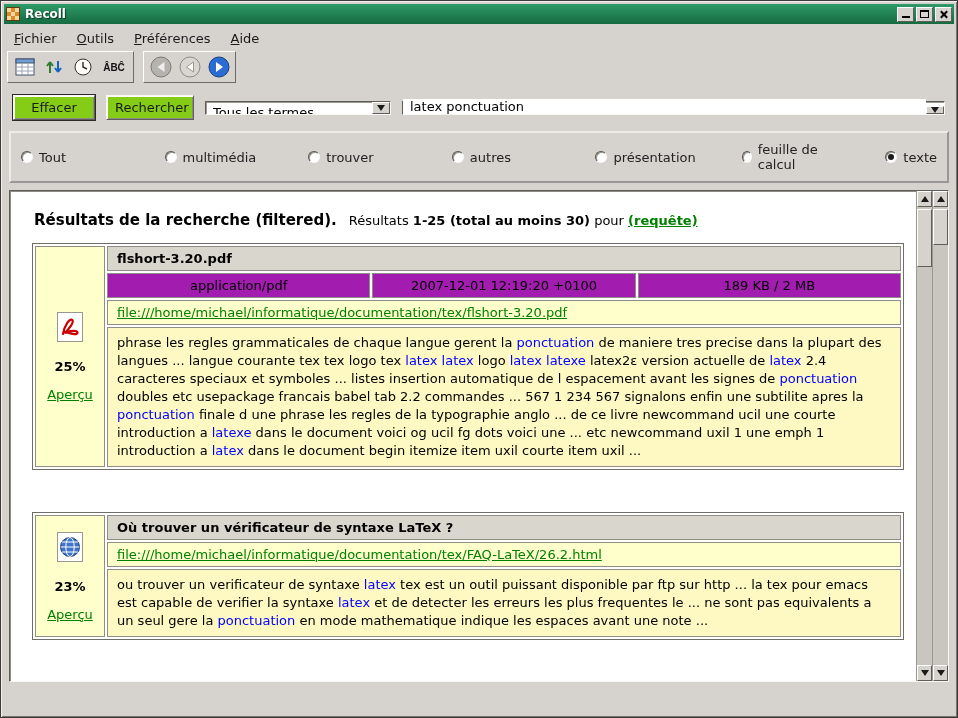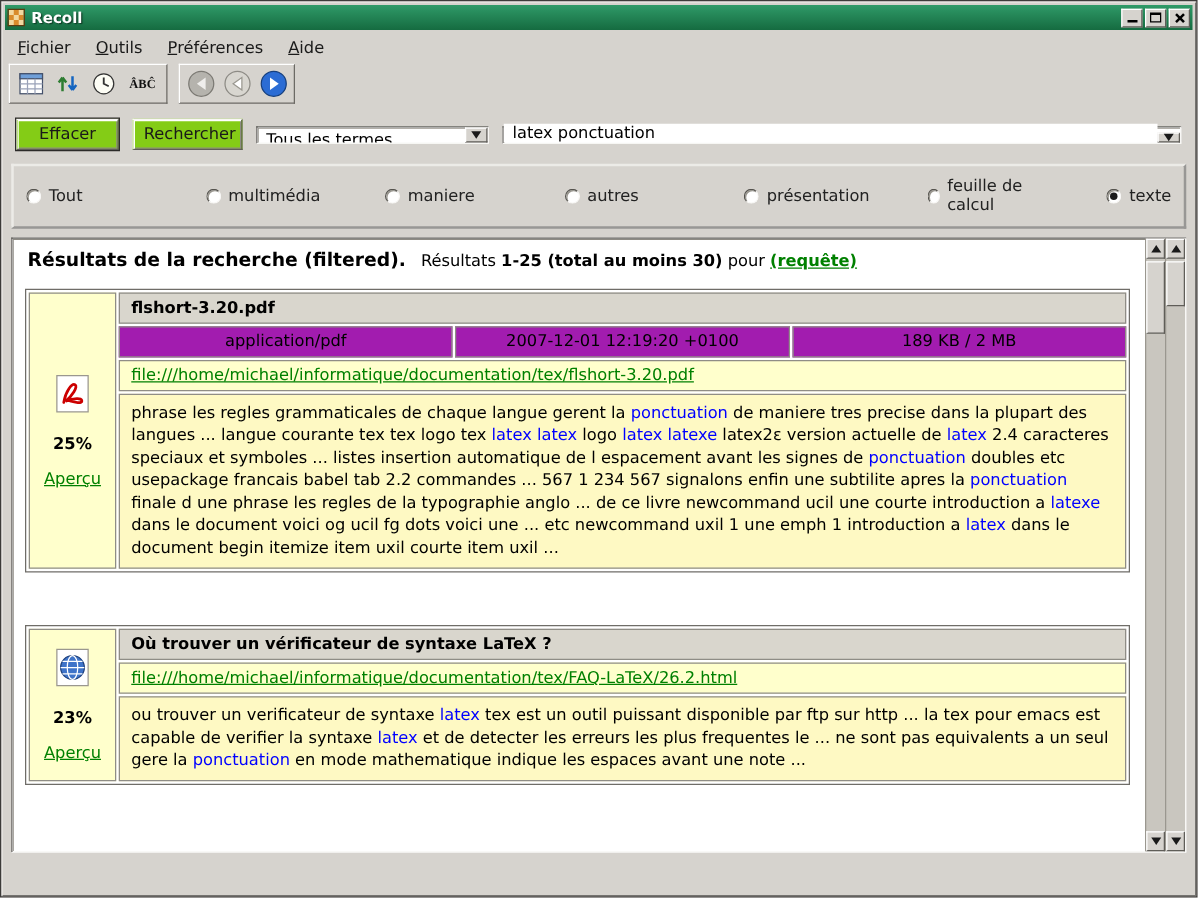--- a/index.html
+++ b/index.html
@@ -27,21 +27,21 @@
   
   .menubar { display:flex; gap:6px; padding:3px 6px 2px; align-items:center; }
   .menu-item { padding:2px 7px; color:#1a1a1a; }
   .menu-item .u { text-decoration:underline; }
   
   .toolbar { display:flex; gap:9px; padding:1px 6px 4px; }
   .tgroup { display:flex; gap:2px; padding:2px 3px; background:#d6d3ce; align-items:center;
     border:1px solid; border-color:#ffffff #6c6a65 #6c6a65 #ffffff; }
   .tbtn { width:27px; height:26px; background:transparent; border:1px solid transparent; padding:0;
     display:flex; align-items:center; justify-content:center; }
-  .tbtn.spell { width:32px; font-family:Liberation Serif, serif; font-size:10px; font-weight:bold; color:#111; }
+  .tbtn.spell { width:32px; font-family:Liberation Sans, sans-serif; font-size:10px; font-weight:bold; color:#111; }
   
   .searchrow { display:flex; gap:11px; padding:8px 12px 5px; align-items:center; }
   .btn { height:25px; background:#84cc16; color:#1a1a1a; font:13px "DejaVu Sans","Liberation Sans",sans-serif;
     border:1px solid; border-color:#f8f7f5 #5f5d58 #5f5d58 #f8f7f5;
     box-shadow: inset 1px 1px 0 #ffffff, inset -1px -1px 0 #8e8b84; padding:0 8px; }
   .btn.default { outline:1px solid #2c2b29; }
   .btn.clear { width:82px; } .btn.search { width:88px; }
   .combo { height:14px; background:#fff; display:flex; align-items:stretch;
     border:1px solid; border-color:#5f5d58 #f8f7f5 #f8f7f5 #5f5d58; box-shadow: inset 1px 1px 0 #9a978f; }
   .combo.mode { width:186px; } .combo.query { flex:1;align-items:flex-end; }
@@ -56,21 +56,21 @@
   .filterbar { margin:6px 8px 0; padding:9px 10px; display:flex; align-items:center; background:#d6d3ce;
     border:2px outset #ecebe7;gap:46px; }
   .radio-item { display:flex; align-items:center; gap:6px; width:131px; color:#222; cursor:default; }
   .radio-item:last-child { width:auto; }
   .radio { width:12px; height:12px; border-radius:50%; background:#fff; position:relative;
     border:1px solid; border-color:#55534e #f8f7f5 #f8f7f5 #55534e; box-shadow: inset 1px 1px 0 #9a978f; }
   .radio.on::after { content:""; position:absolute; inset:2px; border-radius:50%; background:#1c1c1c; }
   
   .results-frame { margin:7px 8px 0; height:492px; background:#fff; display:flex;
     border:1px solid; border-color:#5f5d58 #f8f7f5 #f8f7f5 #5f5d58; box-shadow: inset 1px 1px 0 #8e8b84; }
-  .results-content { flex:1; min-width:0; padding:6px 10px; overflow:hidden; }
+  .results-content { flex:1; min-width:0; padding:18px 10px; overflow:hidden;margin-left:12px; }
   .results-header { margin:2px 2px 14px; white-space:nowrap; }
   .rh-title { font-weight:bold; font-size:15px; color:#000; }
   .rh-rest { margin-left:12px; font-size:13px; }
   .rh-rest b { font-weight:bold; }
   .green-link { color:#008000; text-decoration:underline; cursor:pointer; }
   .rh-rest .green-link { font-weight:bold; }
   .result { border:1px solid #6f6d68; background:#fff; padding:2px; display:grid; grid-template-columns:70px 1fr; gap:2px; margin-right:2px; }
   .side { background:#ffffcc; border:1px solid #8f8d86; display:flex; flex-direction:column;
     align-items:center; justify-content:center; gap:13px; padding:8px 2px; }
   .rmain { display:flex; flex-direction:column; gap:2px; min-width:0; }
@@ -191,21 +191,21 @@
     <label class="radio-item">
       <span class="radio"></span>
       <span>Tout</span>
     </label>
     <label class="radio-item">
       <span class="radio"></span>
       <span>multimédia</span>
     </label>
     <label class="radio-item">
       <span class="radio"></span>
-      <span>maniere</span>
+      <span>trouver</span>
     </label>
     <label class="radio-item">
       <span class="radio"></span>
       <span>autres</span>
     </label>
     <label class="radio-item">
       <span class="radio"></span>
       <span>présentation</span>
     </label>
     <label class="radio-item">

